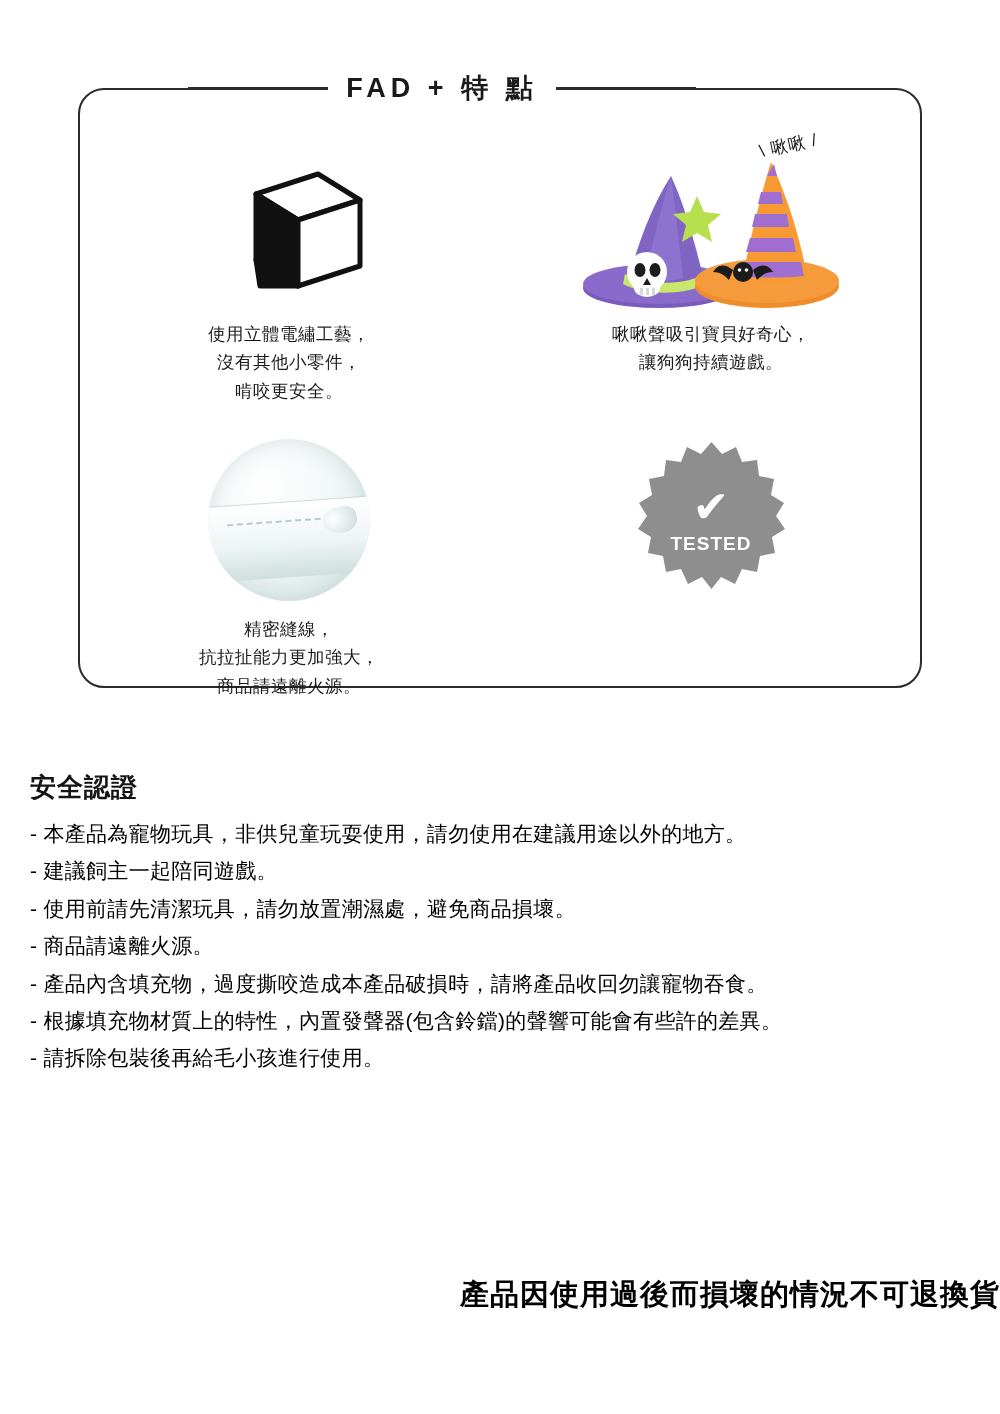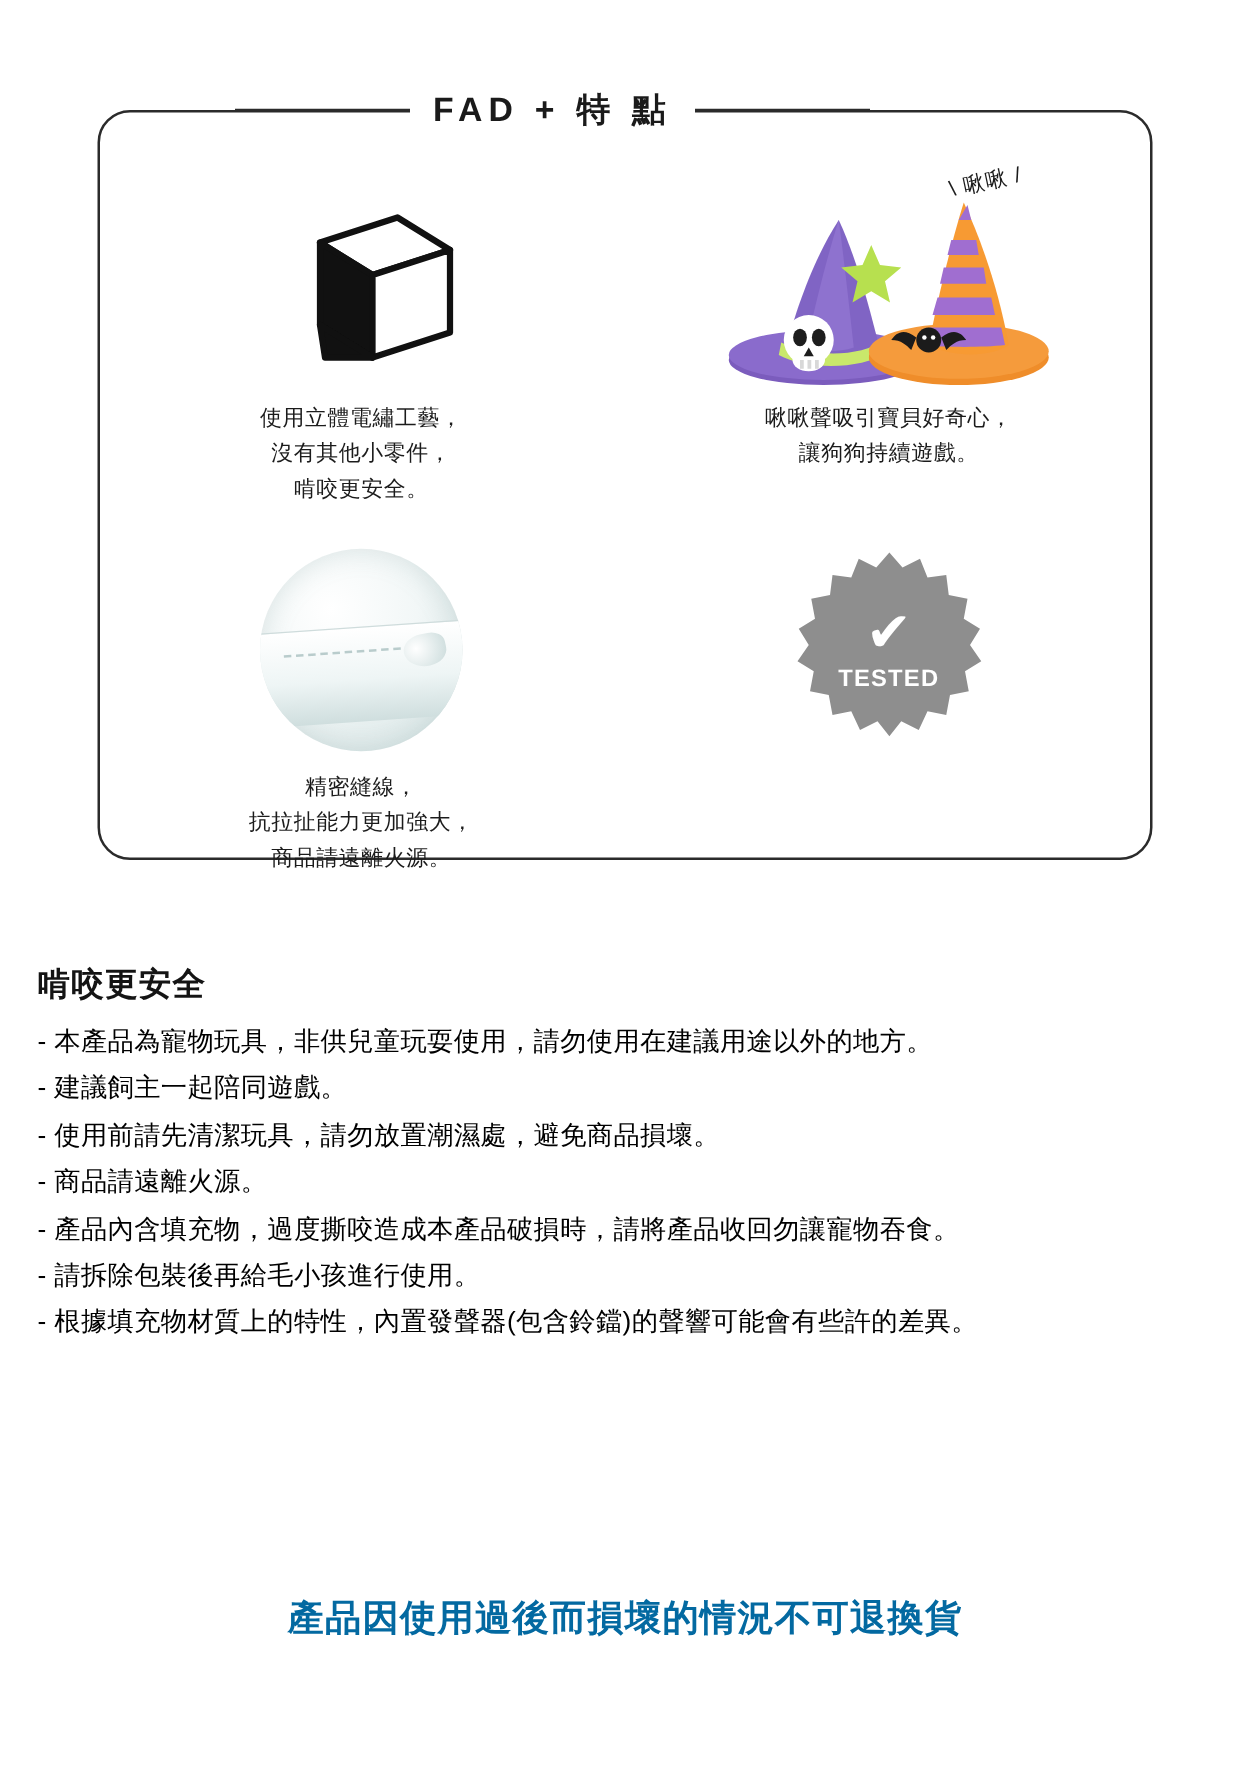--- a/index.html
+++ b/index.html
@@ -223,25 +223,25 @@
     letter-spacing: 0.3px;
     white-space: nowrap;
   }
 
   
   .footer-note {
     position: absolute;
     left: 0;
     top: 1275px;
     width: 1000px;
-    text-align: center;
+    text-align: right;
     font-size: 29px;
     font-weight: 700;
     letter-spacing: 1px;
-    color: #0369a1;
+    color: #000000;
   }
 </style>
 </head>
 <body>
 
 <div class="feature-panel"></div>
 
 <div class="panel-title-wrap">
   <div class="title-rule"></div>
   <div class="panel-title">FAD + 特 點</div>
@@ -340,23 +340,23 @@
           <div class="tested-check">✔</div>
           <div class="tested-word">TESTED</div>
         </div>
       </div>
     </div>
   </div>
 
 </div>
 
 <div class="notes">
-  <div class="notes-title">啃咬更安全</div>
+  <div class="notes-title">安全認證</div>
   <div class="note-item">- 本產品為寵物玩具，非供兒童玩耍使用，請勿使用在建議用途以外的地方。</div>
   <div class="note-item">- 建議飼主一起陪同遊戲。</div>
   <div class="note-item">- 使用前請先清潔玩具，請勿放置潮濕處，避免商品損壞。</div>
   <div class="note-item">- 商品請遠離火源。</div>
   <div class="note-item">- 產品內含填充物，過度撕咬造成本產品破損時，請將產品收回勿讓寵物吞食。</div>
+  <div class="note-item">- 根據填充物材質上的特性，內置發聲器(包含鈴鐺)的聲響可能會有些許的差異。</div>
   <div class="note-item">- 請拆除包裝後再給毛小孩進行使用。</div>
-  <div class="note-item">- 根據填充物材質上的特性，內置發聲器(包含鈴鐺)的聲響可能會有些許的差異。</div>
 </div>
 
 <div class="footer-note">產品因使用過後而損壞的情況不可退換貨</div>
 
 </body></html>

